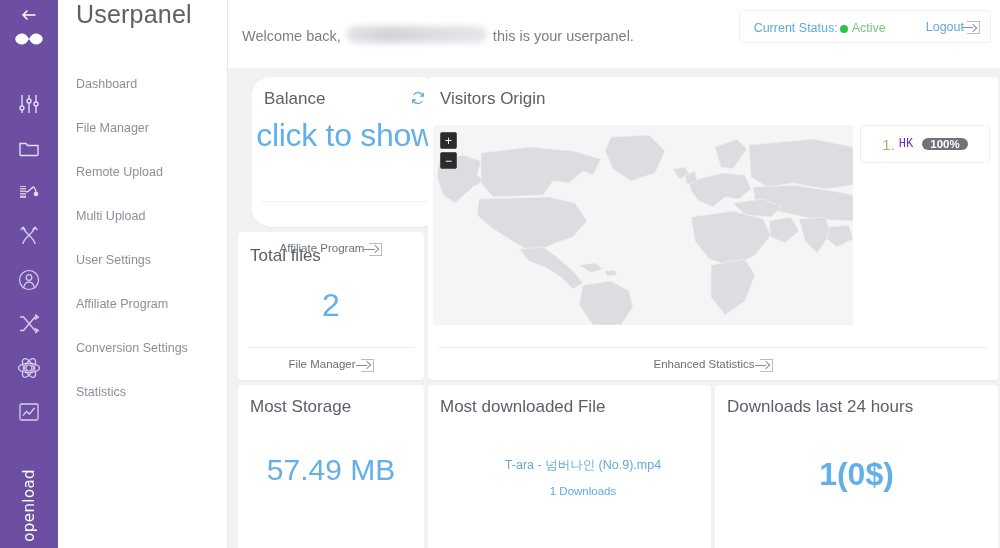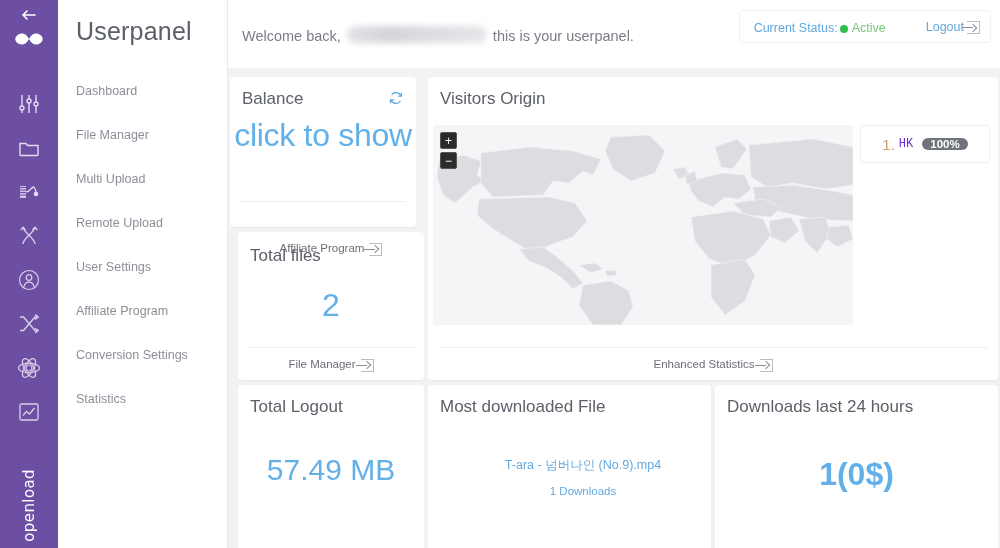--- a/index.html
+++ b/index.html
@@ -40,23 +40,23 @@
 
   
   .sidebar {
     width: 170px; flex: 0 0 170px; height: 548px;
     background: #ffffff;
     border-right: 1px solid #e8e9ec;
     padding-left: 18px;
   }
   .panel-title {
     font-size: 25px; color: #5c6069; font-weight: 400;
-    margin-top: 17px; margin-bottom: 0; letter-spacing: 0.2px;
-  }
-  .menu { margin-top: 36px; }
+    margin-bottom: 0; letter-spacing: 0.2px;
+  }
+  .menu { margin-top: 46px; }
   .menu-item {
     display: block;
     font-size: 12.5px; color: #8b8f98;
     height: 44px; line-height: 18px;
     text-decoration: none;
   }
 
   
   .main {
     flex: 1; height: 548px;
@@ -131,21 +131,21 @@
     width: 11px; height: 1px; background: #8a8e97;
   }
   .arr-box::after {
     content: ""; position: absolute; left: 3px; top: 2.5px;
     width: 5px; height: 5px;
     border-top: 1px solid #8a8e97; border-right: 1px solid #8a8e97;
     transform: rotate(45deg);
   }
 
   
-  #card-balance { left: 2px; top: 9px; width: 186px; height: 150px; }
+  #card-balance { left: 24px; top: 9px; width: 186px; height: 150px; border-radius: 19px; }
   .refresh-ico {
     position: absolute; right: 13px; top: 14px;
     width: 14px; height: 14px; cursor: pointer;
   }
   .big-blue {
     color: #63b0e8; font-weight: 400; text-align: center;
     font-family: "Liberation Sans", sans-serif;
   }
   #balance-value {
     font-size: 32px; line-height: 33px;
@@ -289,22 +289,22 @@
     <div class="rail-brand">
       <span>openload</span>
     </div>
   </div>
 
   <div class="sidebar">
     <div class="panel-title">Userpanel</div>
     <nav class="menu">
       <a class="menu-item" href="#">Dashboard</a>
       <a class="menu-item" href="#">File Manager</a>
+      <a class="menu-item" href="#">Remote Upload</a>
       <a class="menu-item" href="#">Multi Upload</a>
-      <a class="menu-item" href="#">Remote Upload</a>
       <a class="menu-item" href="#">User Settings</a>
       <a class="menu-item" href="#">Affiliate Program</a>
       <a class="menu-item" href="#">Conversion Settings</a>
       <a class="menu-item" href="#">Statistics</a>
     </nav>
   </div>
 
   <div class="main">
 
     <div class="topbar">
@@ -417,21 +417,21 @@
         </div>
         <div class="card-foot">
           <a href="#">
             <span>Enhanced Statistics</span>
             <span class="arr-box"></span>
           </a>
         </div>
       </div>
 
       <div class="card" id="card-storage">
-        <div class="card-title">Total Logout</div>
+        <div class="card-title">Most Storage</div>
         <div class="big-blue" id="storage-value">57.49 MB</div>
         <div class="card-foot">
           
         </div>
       </div>
 
       <div class="card" id="card-popular">
         <div class="card-title">Most downloaded File</div>
         <div class="pop-body">
           <a class="pop-file" href="#">T-ara - 넘버나인 (No.9).mp4</a>

